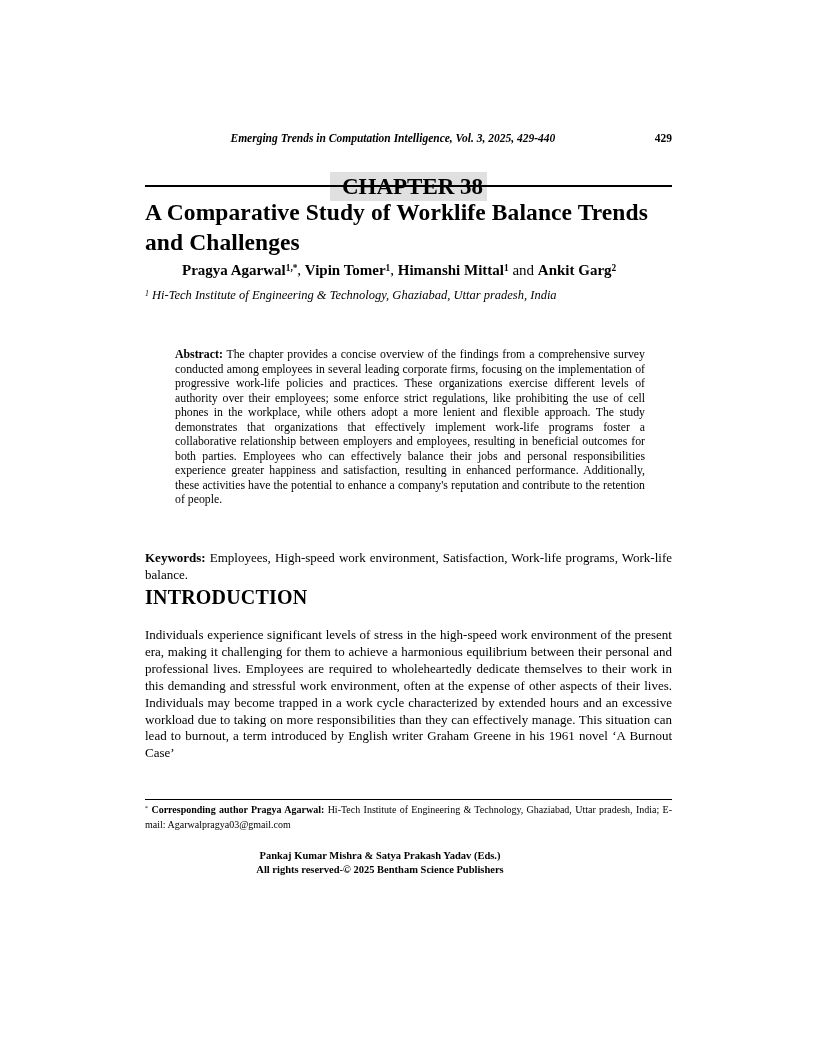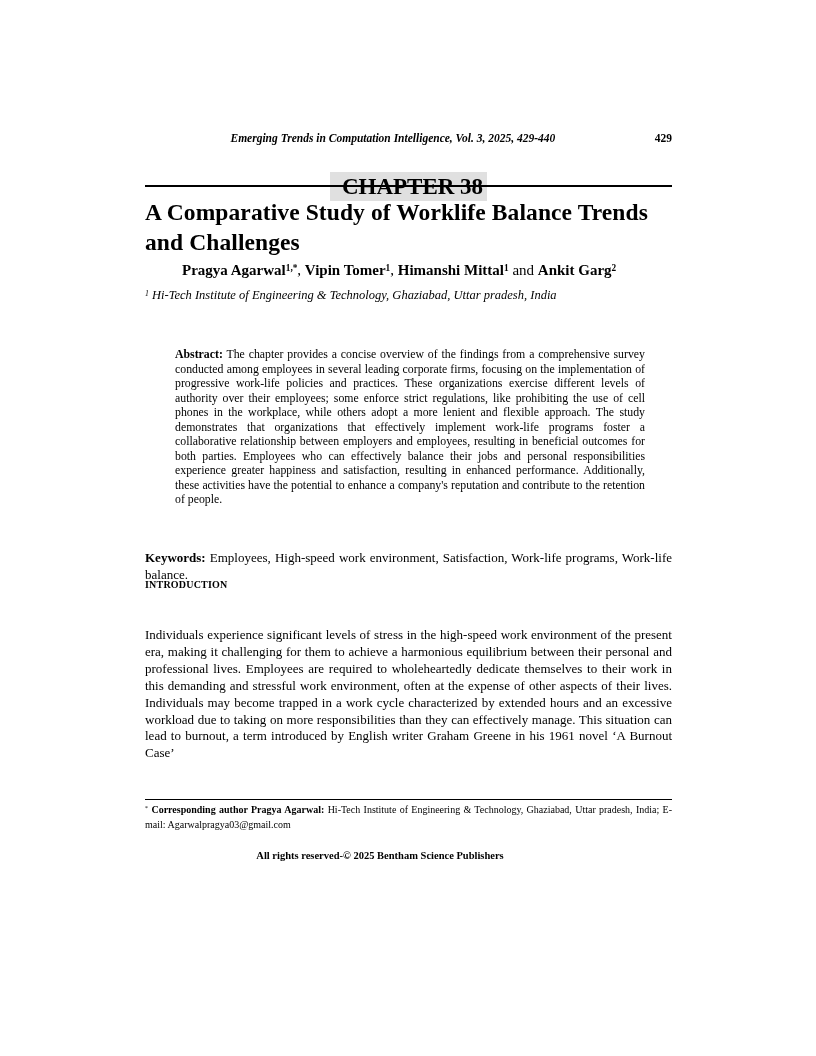--- a/index.html
+++ b/index.html
@@ -43,21 +43,21 @@
 
   
   .abstract { top: 347px; padding-left: 30px; padding-right: 27px; font-size: 11.8px; line-height: 14.5px; text-align: justify; }
   .abstract b { font-weight: bold; }
 
   
   .keywords { top: 549px; font-size: 13px; line-height: 17px; text-align: justify; }
   .keywords b { font-weight: bold; }
 
   
-  .section-heading { top: 576px; font-size: 10px; font-weight: bold; line-height: 18px; letter-spacing: 0.2px; }
+  .section-heading { top: 588px; font-size: 20px; font-weight: bold; line-height: 18px; letter-spacing: 0.2px; }
   .section-para { top: 627px; font-size: 13px; line-height: 16.9px; text-align: justify; }
 
   
   .footnote-rule { top: 799px; border-top: 1.5px solid #000; height: 0; }
   .footnote { top: 803px; font-size: 10px; line-height: 13.5px; text-align: justify; }
   .footnote b { font-weight: bold; }
 
   
   .publisher-footer { top: 849px; width: 470px; text-align: center; font-weight: bold; font-size: 10.5px; line-height: 13.5px; }
 </style>
@@ -101,17 +101,18 @@
     <p class="block section-para">Individuals experience significant levels of stress in the high-speed work environment of the present era, making it challenging for them to achieve a harmonious equilibrium between their personal and professional lives. Employees are required to wholeheartedly dedicate themselves to their work in this demanding and stressful work environment, often at the expense of other aspects of their lives. Individuals may become trapped in a work cycle characterized by extended hours and an excessive workload due to taking on more responsibilities than they can effectively manage. This situation can lead to burnout, a term introduced by English writer Graham Greene in his 1961 novel ‘A Burnout Case’</p>
 
     <div class="block footnote-rule"></div>
 
     <p class="block footnote"><sup>*</sup>
       <b>Corresponding author Pragya Agarwal:</b>
       <span>Hi-Tech Institute of Engineering &amp; Technology, Ghaziabad, Uttar pradesh, India; E-mail: Agarwalpragya03@gmail.com</span>
     </p>
 
     <div class="block publisher-footer">
+      <div>Pankaj Kumar Mishra &amp; Satya Prakash Yadav (Eds.)</div>
       <div>All rights reserved-© 2025 Bentham Science Publishers</div>
     </div>
 
   </div>
 </div>
 
 </body></html>

